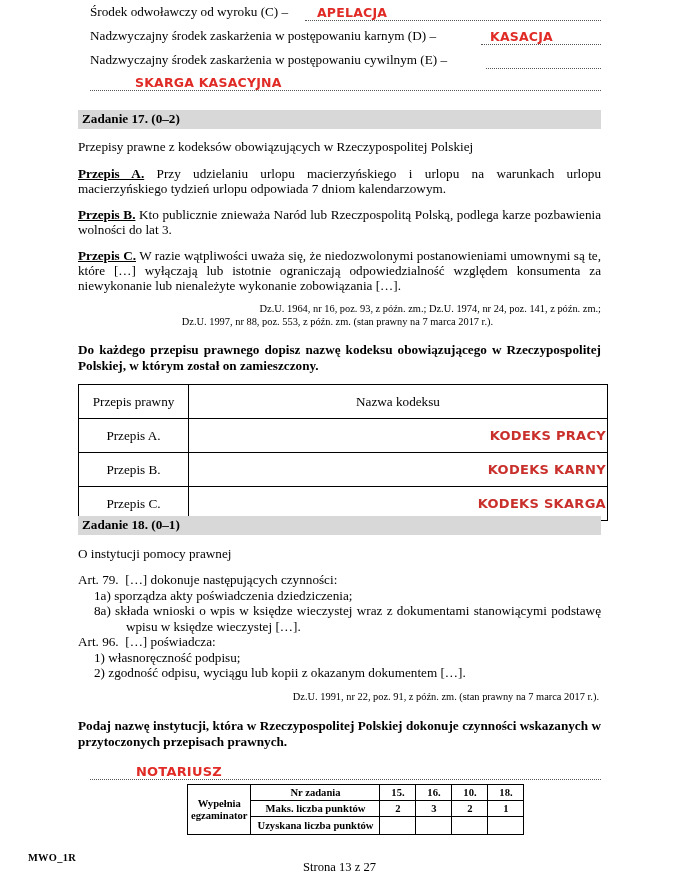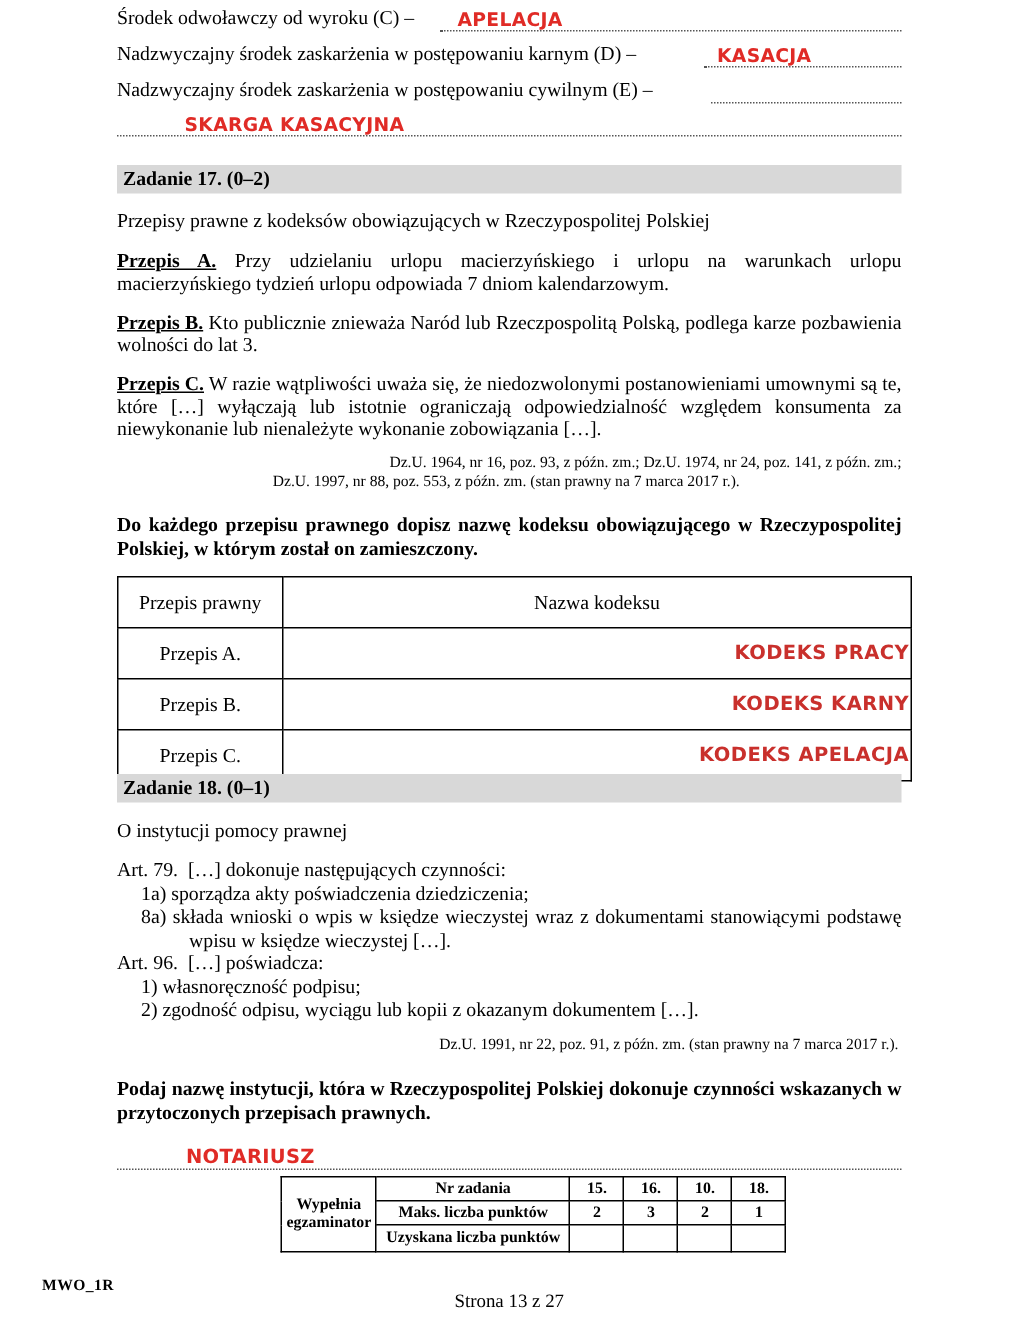--- a/index.html
+++ b/index.html
@@ -48,20 +48,21 @@
     font-weight: bold;
     color: #e02b26;
     letter-spacing: 0.2px;
   }
   .ans-sm { font-size: 12.5px; }
 
   
   .dotrow {
     position: relative;
     height: 17px;
+    margin-left: 12px;
   }
   .dots {
     position: absolute;
     bottom: 2px;
     height: 0;
     border-bottom: 1px dotted #555555;
   }
   .inline-ans {
     position: absolute;
     bottom: 3px;
@@ -237,21 +238,21 @@
       <tr>
         <td class="c1">Przepis A.</td>
         <td class="c2 answer">KODEKS PRACY</td>
       </tr>
       <tr>
         <td class="c1">Przepis B.</td>
         <td class="c2 answer">KODEKS KARNY</td>
       </tr>
       <tr>
         <td class="c1">Przepis C.</td>
-        <td class="c2 answer">KODEKS APELACJA</td>
+        <td class="c2 answer">KODEKS SKARGA</td>
       </tr>
     </tbody>
       </table>
   </div>
 
   <div class="content" style="top:516px;">
 
     <div class="taskbar">Zadanie 18. (0–1)</div>
 
     <p class="ln" style="margin-top:11px;">O instytucji pomocy prawnej</p>

